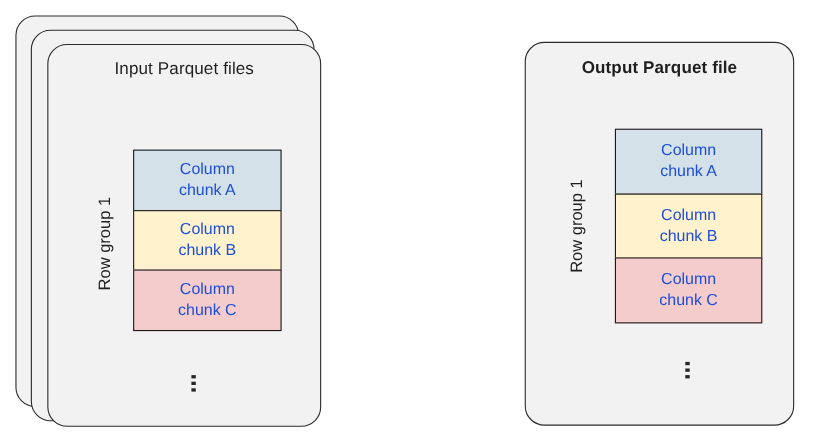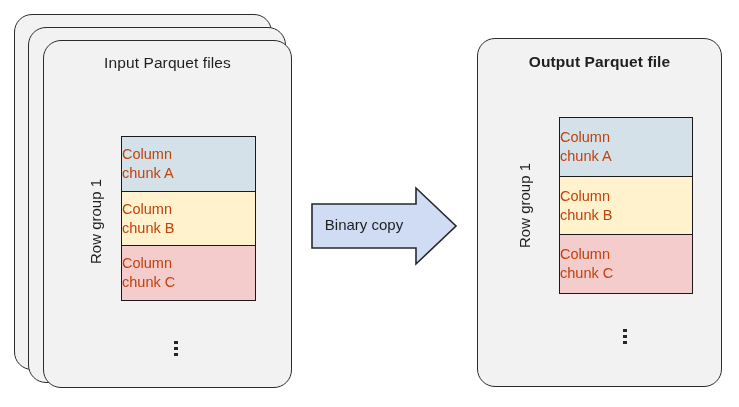--- a/index.html
+++ b/index.html
@@ -58,24 +58,25 @@
   .chunk-stack {
     position: absolute;
     box-sizing: border-box;
   }
   .chunk {
     position: relative;
     box-sizing: border-box;
     border: 1.4px solid #1a1a1a;
     display: flex;
     flex-direction: column;
+    align-items: center;
     justify-content: center;
     font-size: 14.5px;
     line-height: 19px;
-    color: #c2410c;
+    color: #1d4ed8;
     margin-bottom: -1.4px;
   }
   .chunk:last-child { margin-bottom: 0; }
   .chunk .l1, .chunk .l2 { display: block; white-space: nowrap; }
 
   
   .vdots {
     position: absolute;
     display: flex;
     flex-direction: column;
@@ -132,26 +133,20 @@
       <span class="l2">chunk C</span>
     </div>
   </div>
 
   <div class="vdots" style="left:173px; top:341px; z-index:4;">
     <i></i>
       <i></i>
       <i></i>
   </div>
 
-  <div class="arrow-wrap" style="left:308px; top:182px; width:152px; height:88px; z-index:5;">
-    <svg width="152" height="88" viewBox="0 0 152 88" style="display:block; overflow:visible;">
-      <polygon points="4,22 108,22 108,6 148,44 108,82 108,66 4,66" fill="#cfdcf4" stroke="#27272d" stroke-width="1.6" stroke-linejoin="miter"></polygon>
-    </svg>
-    <div class="arrow-label" style="left:6px; top:34px; width:100px;">Binary copy</div>
-  </div>
 
   <div class="card" style="left:477px; top:38px; width:245px; height:349px; z-index:3;">
     <div class="card-title" style="top:14px;font-weight:bold;">Output Parquet file</div>
   </div>
 
   <div class="rowgroup-label" style="left:477px; top:197px; width:95px; z-index:4;">Row group 1</div>
 
   <div class="chunk-stack" style="left:559px; top:117px; width:134px; height:178px; z-index:4;">
     <div class="chunk" style="height:60px; background:#d4e1e8;">
       <span class="l1">Column</span>

